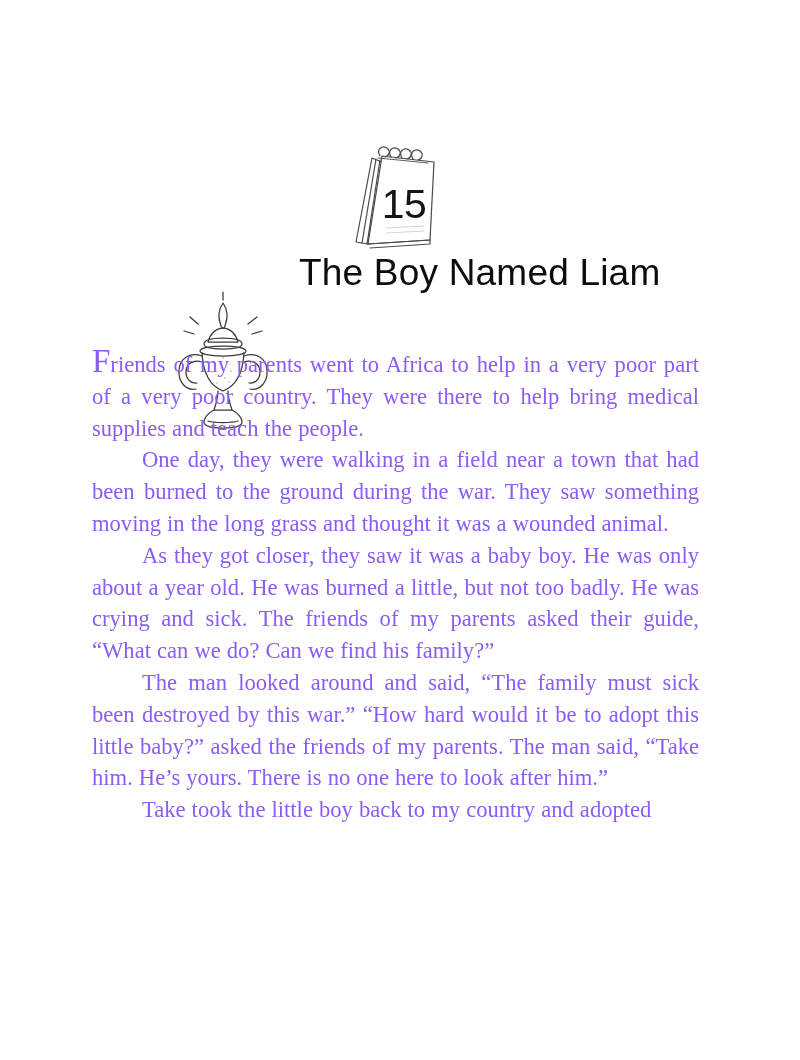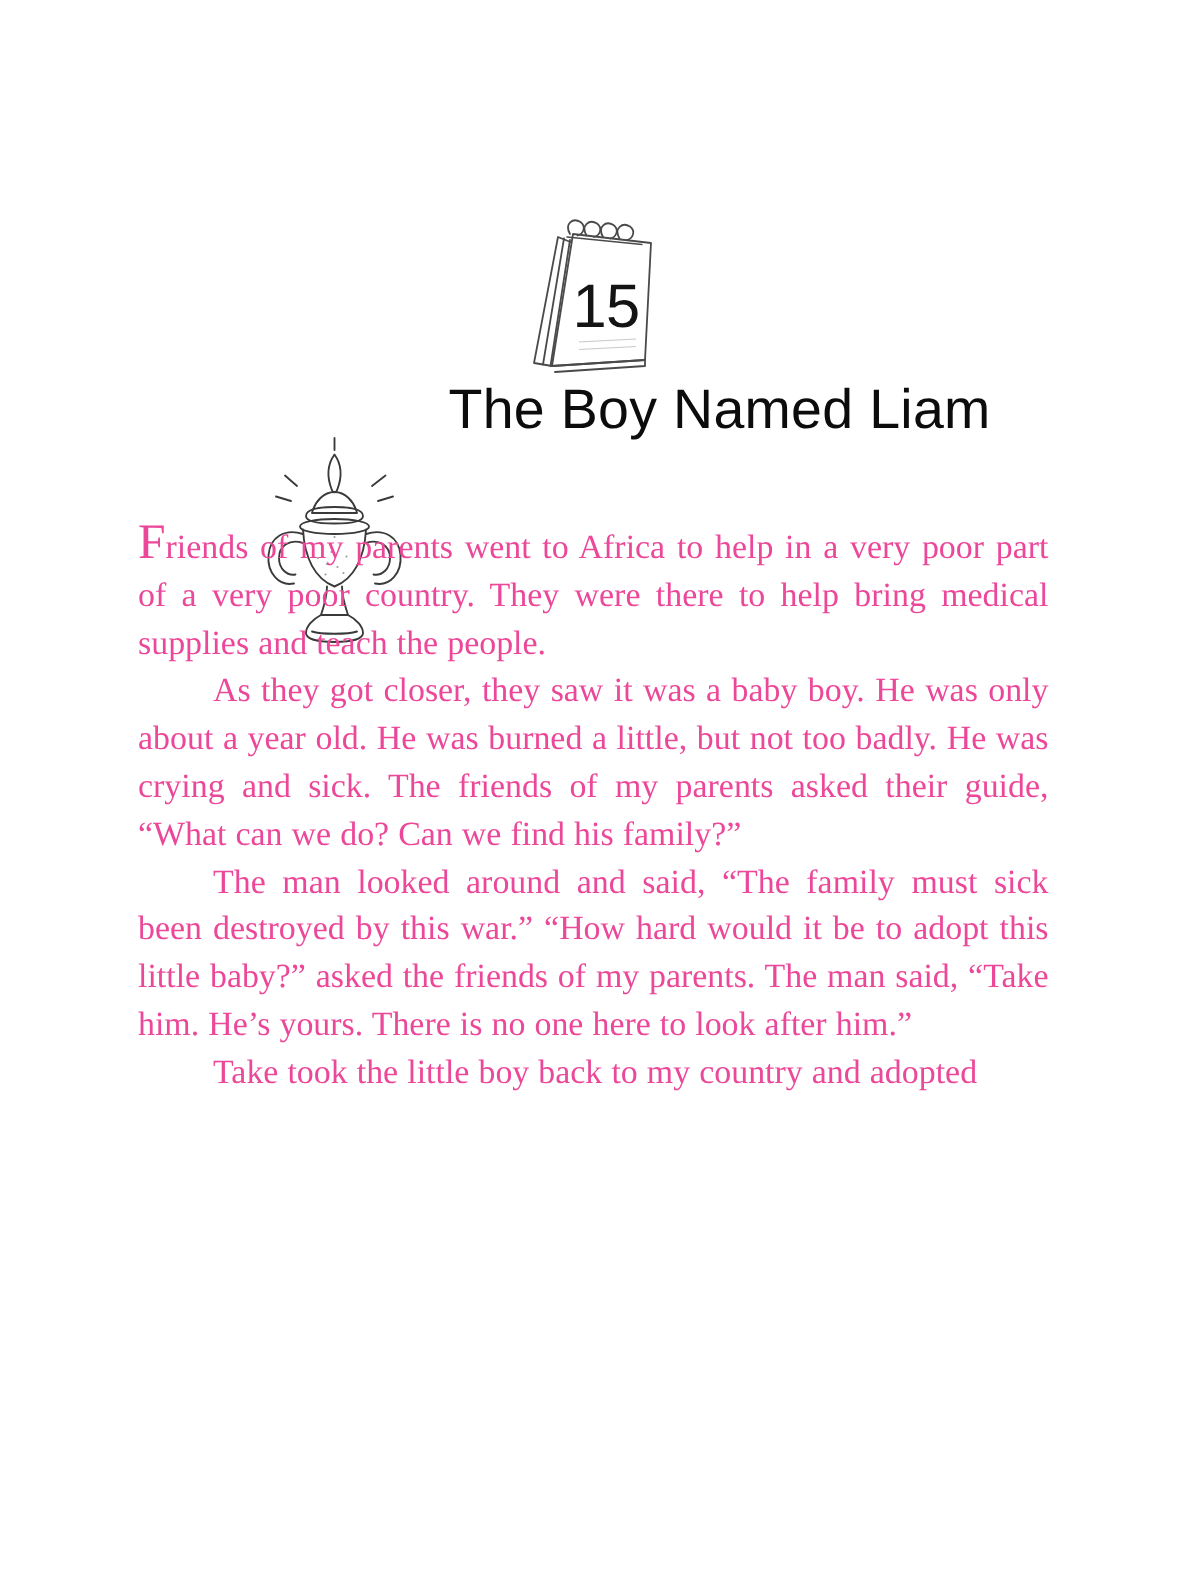--- a/index.html
+++ b/index.html
@@ -77,21 +77,21 @@
     left: 92px;
     top: 349px;
     width: 607px;
   }
   .para {
     margin: 0;
     text-align: justify;
     text-justify: inter-word;
     font-size: 22.6px;
     line-height: 31.8px;
-    color: #ec4899;
+    color: #8b5cf6;
     text-indent: 50px;
     word-spacing: 0.4px;
   }
   .para.first {
     text-indent: 0;
   }
   .raised-cap {
     font-size: 33px;
     line-height: 0;
     vertical-align: baseline;
@@ -195,20 +195,21 @@
     </svg>
 
     <div class="calendar-number">15</div>
 
     <div class="chapter-title">The Boy Named Liam</div>
   </div>
 
   <div class="body-text">
     <p class="para first"><span class="raised-cap">F</span><span>riends of my parents went to Africa to help in a very poor part of a very poor country. They were there to help bring medical supplies and teach the people.</span></p>
 
+    <p class="para">One day, they were walking in a field near a town that had been burned to the ground during the war. They saw something moving in the long grass and thought it was a wounded animal.</p>
 
     <p class="para">As they got closer, they saw it was a baby boy. He was only about a year old. He was burned a little, but not too badly. He was crying and sick. The friends of my parents asked their guide, “What can we do? Can we find his family?”</p>
 
     <p class="para">The man looked around and said, “The family must sick been destroyed by this war.” “How hard would it be to adopt this little baby?” asked the friends of my parents. The man said, “Take him. He’s yours. There is no one here to look after him.”</p>
 
     <p class="para">Take took the little boy back to my country and adopted</p>
   </div>
 
   <div class="page-number">30</div>
 

